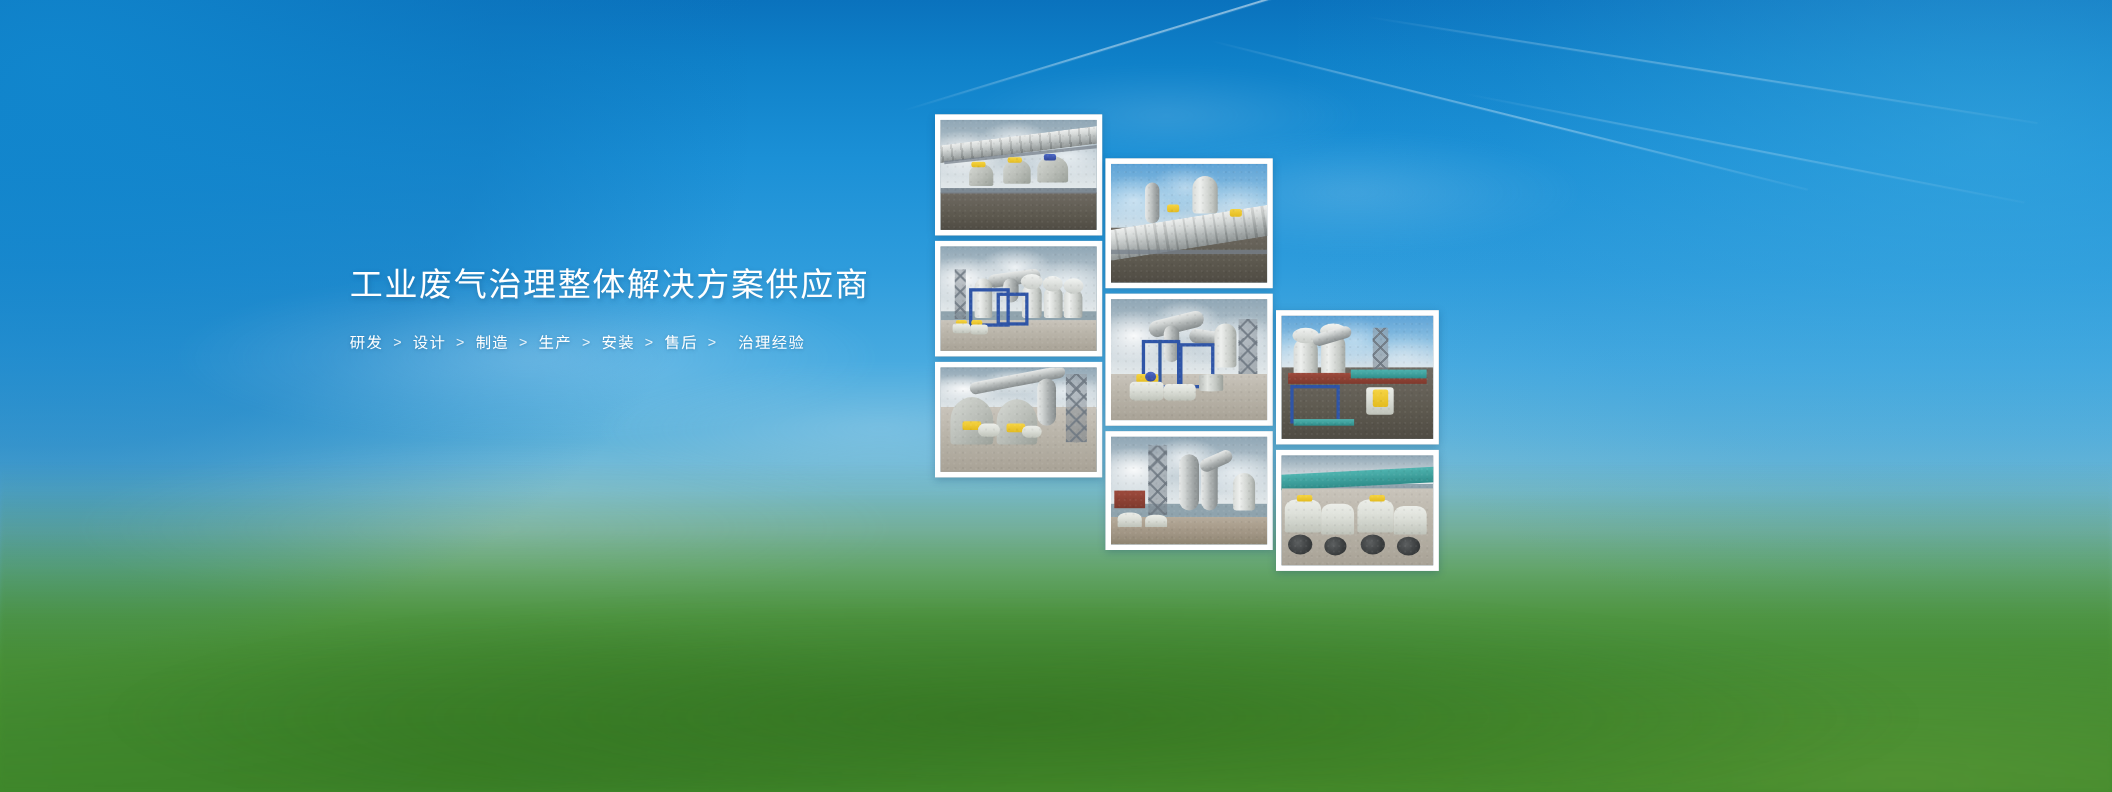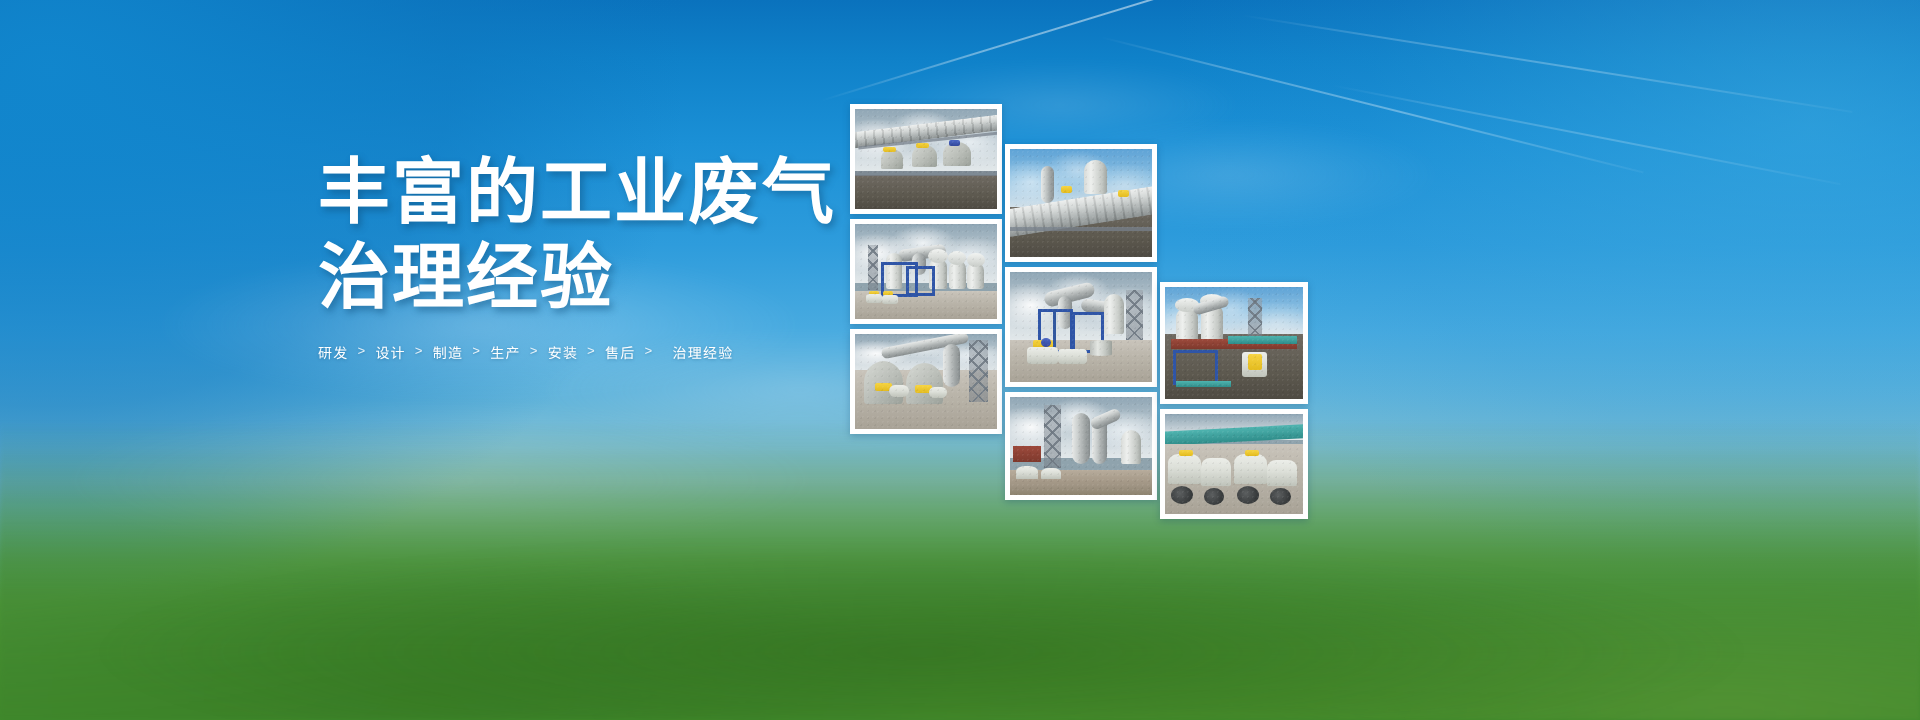--- a/index.html
+++ b/index.html
@@ -128,21 +128,20 @@
   }
   .steps {
     margin: 22px 0 0 0;
     display: flex;
     align-items: center;
     color: #ffffff;
     font-size: 14px;
     letter-spacing: 1.2px;
     text-shadow: 0 1px 3px rgba(12,70,115,0.35);
     white-space: nowrap;
-    font-family: Liberation Mono, monospace;
   }
   .step-item { display: inline-block; }
   .step-sep {
     display: inline-block;
     margin: 0 9px;
     opacity: .85;
     font-size: 13px;
   }
   .step-last { margin-left: 10px; }
 
@@ -295,25 +294,22 @@
 
   <div class="contrail contrail-1"></div>
   <div class="contrail contrail-2"></div>
   <div class="contrail contrail-3"></div>
   <div class="contrail contrail-4"></div>
 
   <div class="ground-blur"></div>
   <div class="ground-dark"></div>
 
   <div class="copy">
-    <h1 class="headline">
-      <span>丰富的工业废气</span>
-      <span class="headline-line2">治理经验</span>
-    </h1>
-
+
+    <p class="subhead">工业废气治理整体解决方案供应商</p>
 
     <div class="steps">
       <span class="step-item">研发</span>
       <span class="step-sep">&gt;</span>
       <span class="step-item">设计</span>
       <span class="step-sep">&gt;</span>
       <span class="step-item">制造</span>
       <span class="step-sep">&gt;</span>
       <span class="step-item">生产</span>
       <span class="step-sep">&gt;</span>

